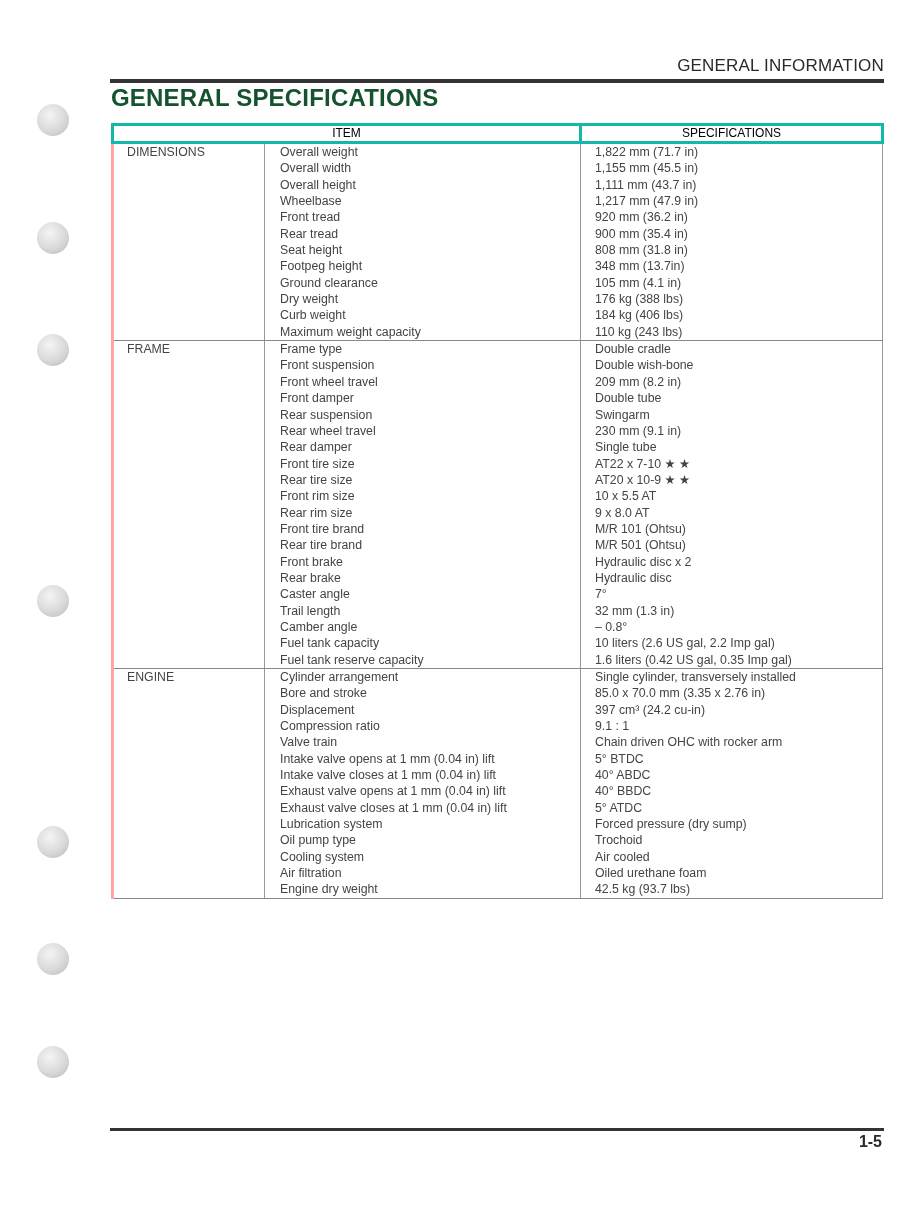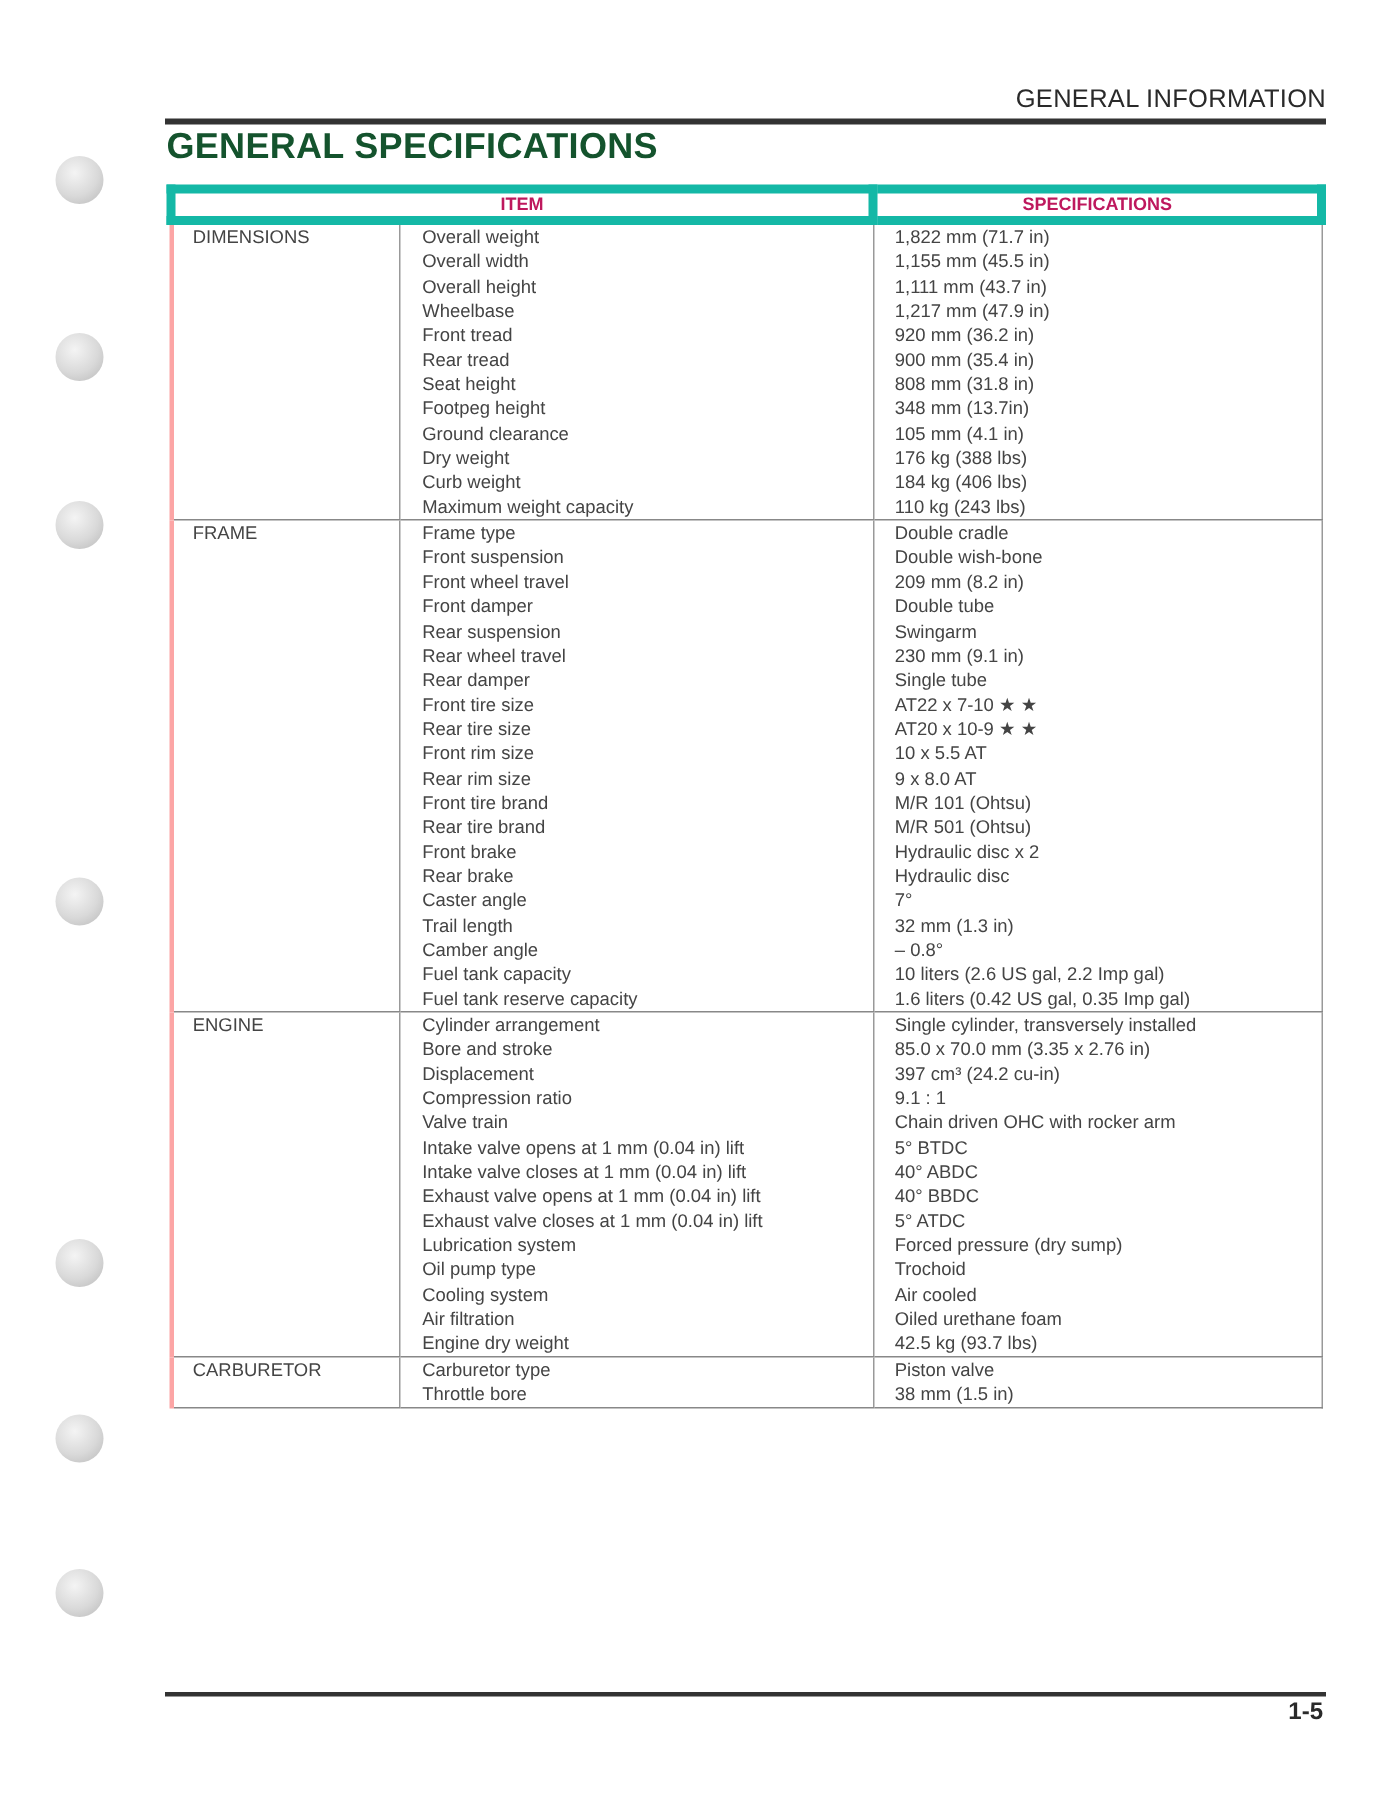--- a/index.html
+++ b/index.html
@@ -24,22 +24,22 @@
       font-size: 24px; font-weight: bold; color: #14532d; letter-spacing: 0.2px;
     }
     table.spec {
       position: absolute; left: 111px; top: 123px; width: 773px;
       border-collapse: collapse; font-size: 12.3px; color: #444;
     }
     table.spec td, table.spec th {
       padding: 0; vertical-align: top; line-height: 16.35px;
     }
     table.spec th {
-      font-size: 12px; font-weight: bold; color: #be185d; text-align: center;
-      border: 6px solid #14b8a6; height: 15px; line-height: 15px;
+      font-size: 12px; font-weight: normal; color: #000000; text-align: center;
+      border: 3px solid #14b8a6; height: 15px; line-height: 15px;
     }
     td.group { width: 137px; padding-left: 13px !important; border-top: 1px solid #888; border-bottom: 1px solid #888; border-left: 3px solid #fca5a5; }
     td.items { width: 300px; padding-left: 15px !important; border-left: 1px solid #999; border-top: 1px solid #888; border-bottom: 1px solid #888; }
     td.vals  { padding-left: 14px !important; border-left: 1px solid #999; border-right: 1px solid #999; border-top: 1px solid #888; border-bottom: 1px solid #888; }
     .line { display: block; white-space: nowrap; }
     .bottom-rule {
       position: absolute; left: 110px; right: 40px; top: 1128px; height: 3px; background: #333;
     }
     .page-num {
       position: absolute; right: 42px; top: 1133px;
@@ -177,28 +177,17 @@
           <span class="line">40° ABDC</span>
           <span class="line">40° BBDC</span>
           <span class="line">5° ATDC</span>
           <span class="line">Forced pressure (dry sump)</span>
           <span class="line">Trochoid</span>
           <span class="line">Air cooled</span>
           <span class="line">Oiled urethane foam</span>
           <span class="line">42.5 kg (93.7 lbs)</span>
         </td>
       </tr>
-      <tr>
-        <td class="group">CARBURETOR</td>
-        <td class="items">
-          <span class="line">Carburetor type</span>
-          <span class="line">Throttle bore</span>
-        </td>
-        <td class="vals">
-          <span class="line">Piston valve</span>
-          <span class="line">38 mm (1.5 in)</span>
-        </td>
-      </tr>
     </tbody>
 </table>
 
 <div class="bottom-rule"></div>
 <div class="page-num">1-5</div>
 
 </body></html>

